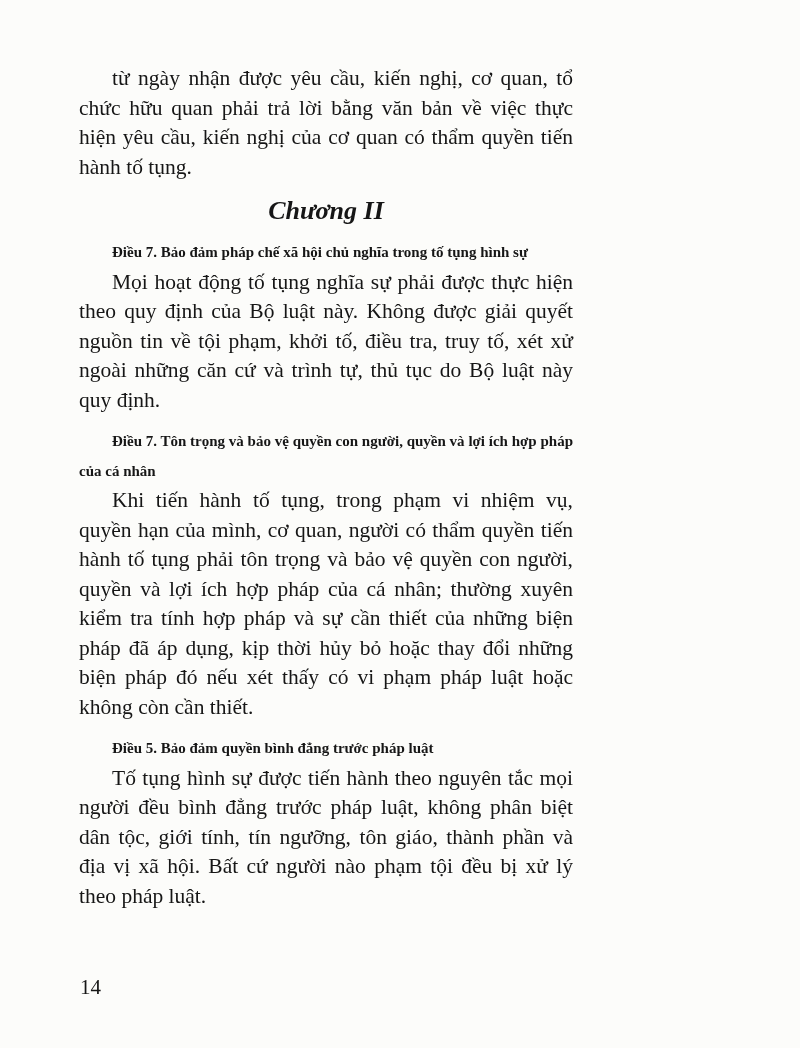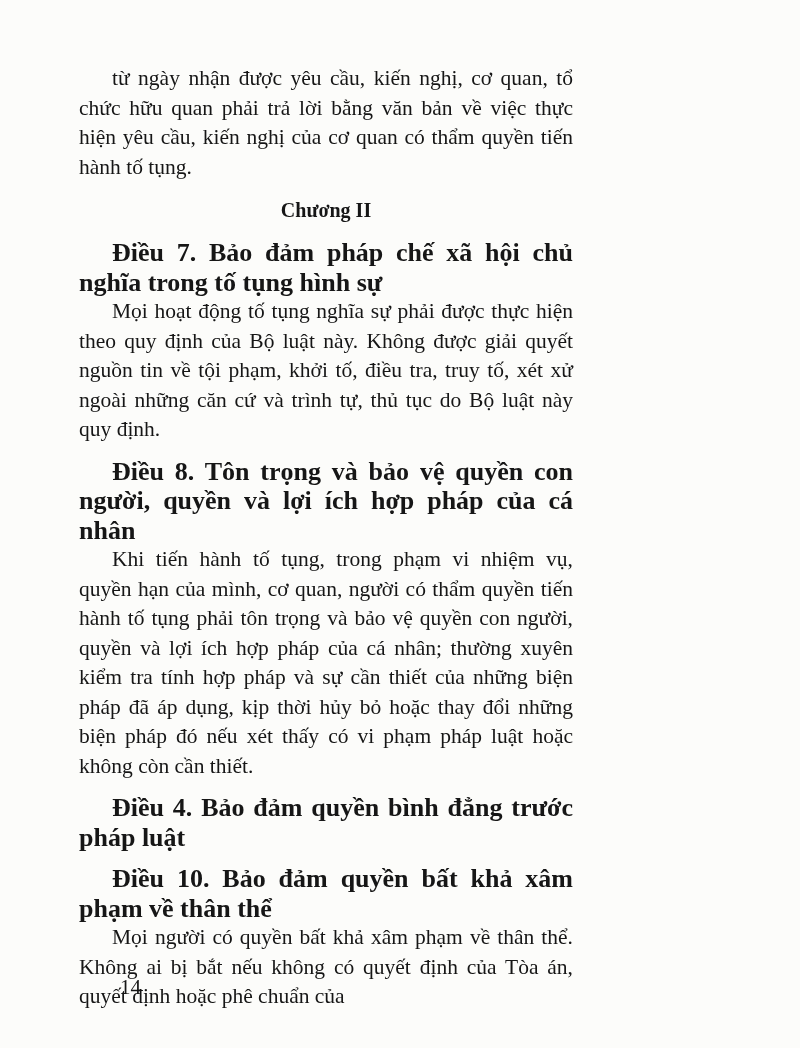--- a/index.html
+++ b/index.html
@@ -37,70 +37,67 @@
   }
   .intro {
     margin-top: 0;
   }
   .chapter-block {
     text-align: center;
     font-weight: bold;
     margin: 13px 0 9px 0;
   }
   .chapter-label {
-    font-size: 20px;
+    font-size: 26px;
     line-height: 31px;
+    font-style: italic;
   }
   .chapter-title {
     font-size: 22px;
     line-height: 31px;
     letter-spacing: 0.5px;
   }
   h3.article-heading {
     margin: 12px 0 0 0;
     font-weight: bold;
-    font-size: 26px;
+    font-size: 15px;
     line-height: 29.5px;
     text-indent: 33px;
     text-align: justify;
   }
   .page-number {
     position: absolute;
     left: 80px;
     top: 974px;
     font-size: 21px;
     line-height: 26px;
-    margin-left: 40px;
   }
 </style>
 </head>
 <body>
 
 <div class="scan-page">
 
   <p class="para intro body-text">từ ngày nhận được yêu cầu, kiến nghị, cơ quan, tổ chức hữu quan phải trả lời bằng văn bản về việc thực hiện yêu cầu, kiến nghị của cơ quan có thẩm quyền tiến hành tố tụng.</p>
 
   <div class="chapter-block">
     <div class="chapter-label">Chương II</div>
   </div>
 
   <section>
     <h3 class="article-heading">Điều 7. Bảo đảm pháp chế xã hội chủ nghĩa trong tố tụng hình sự</h3>
     <p class="para">Mọi hoạt động tố tụng nghĩa sự phải được thực hiện theo quy định của Bộ luật này. Không được giải quyết nguồn tin về tội phạm, khởi tố, điều tra, truy tố, xét xử ngoài những căn cứ và trình tự, thủ tục do Bộ luật này quy định.</p>
   </section>
 
   <section>
-    <h3 class="article-heading">Điều 8. Tôn trọng và bảo vệ quyền con người, quyền và lợi ích hợp pháp của cá nhân</h3>
+    <h3 class="article-heading">Điều 7. Tôn trọng và bảo vệ quyền con người, quyền và lợi ích hợp pháp của cá nhân</h3>
     <p class="para">Khi tiến hành tố tụng, trong phạm vi nhiệm vụ, quyền hạn của mình, cơ quan, người có thẩm quyền tiến hành tố tụng phải tôn trọng và bảo vệ quyền con người, quyền và lợi ích hợp pháp của cá nhân; thường xuyên kiểm tra tính hợp pháp và sự cần thiết của những biện pháp đã áp dụng, kịp thời hủy bỏ hoặc thay đổi những biện pháp đó nếu xét thấy có vi phạm pháp luật hoặc không còn cần thiết.</p>
   </section>
 
   <section>
-    <h3 class="article-heading">Điều 4. Bảo đảm quyền bình đẳng trước pháp luật</h3>
+    <h3 class="article-heading">Điều 5. Bảo đảm quyền bình đẳng trước pháp luật</h3>
+    <p class="para">Tố tụng hình sự được tiến hành theo nguyên tắc mọi người đều bình đẳng trước pháp luật, không phân biệt dân tộc, giới tính, tín ngưỡng, tôn giáo, thành phần và địa vị xã hội. Bất cứ người nào phạm tội đều bị xử lý theo pháp luật.</p>
   </section>
 
-  <section>
-    <h3 class="article-heading">Điều 10. Bảo đảm quyền bất khả xâm phạm về thân thể</h3>
-    <p class="para">Mọi người có quyền bất khả xâm phạm về thân thể. Không ai bị bắt nếu không có quyết định của Tòa án, quyết định hoặc phê chuẩn của</p>
-  </section>
 
 </div>
 
 <div class="page-number">14</div>
 
 </body></html>

